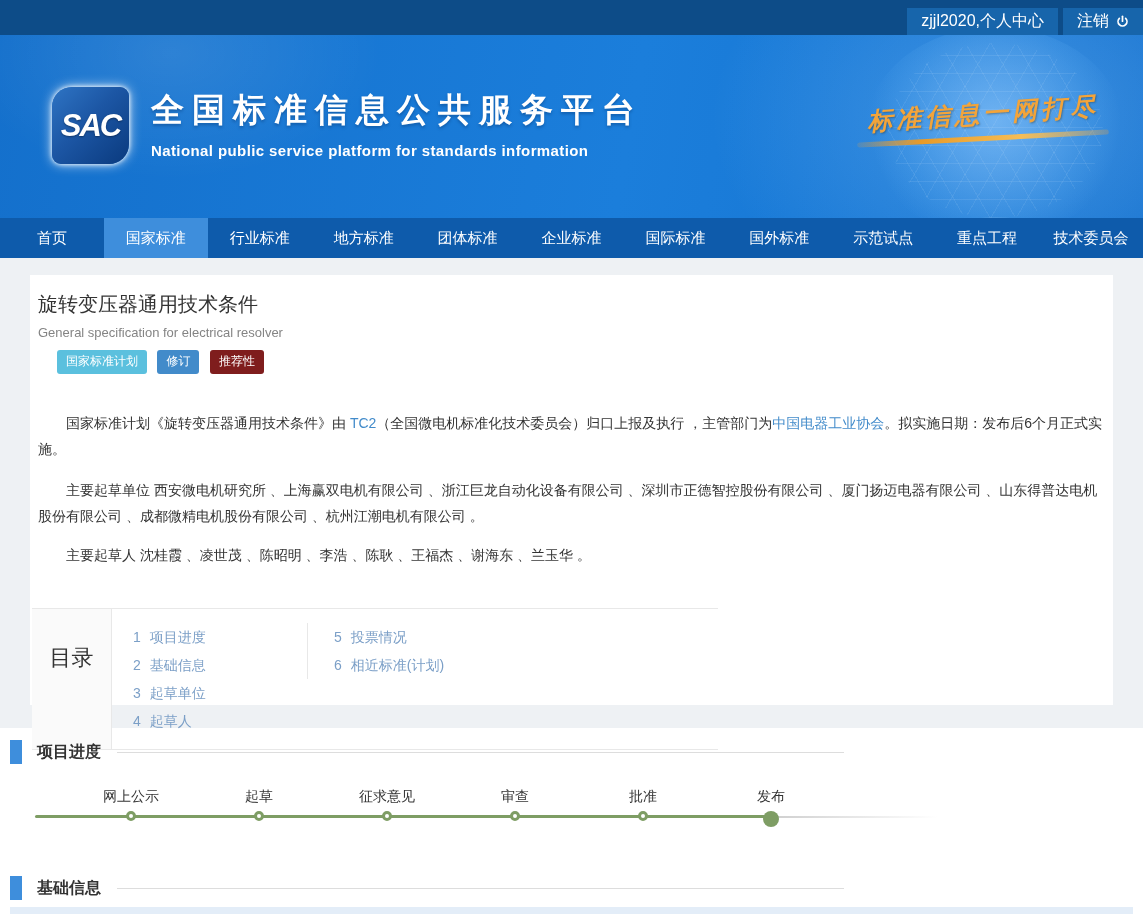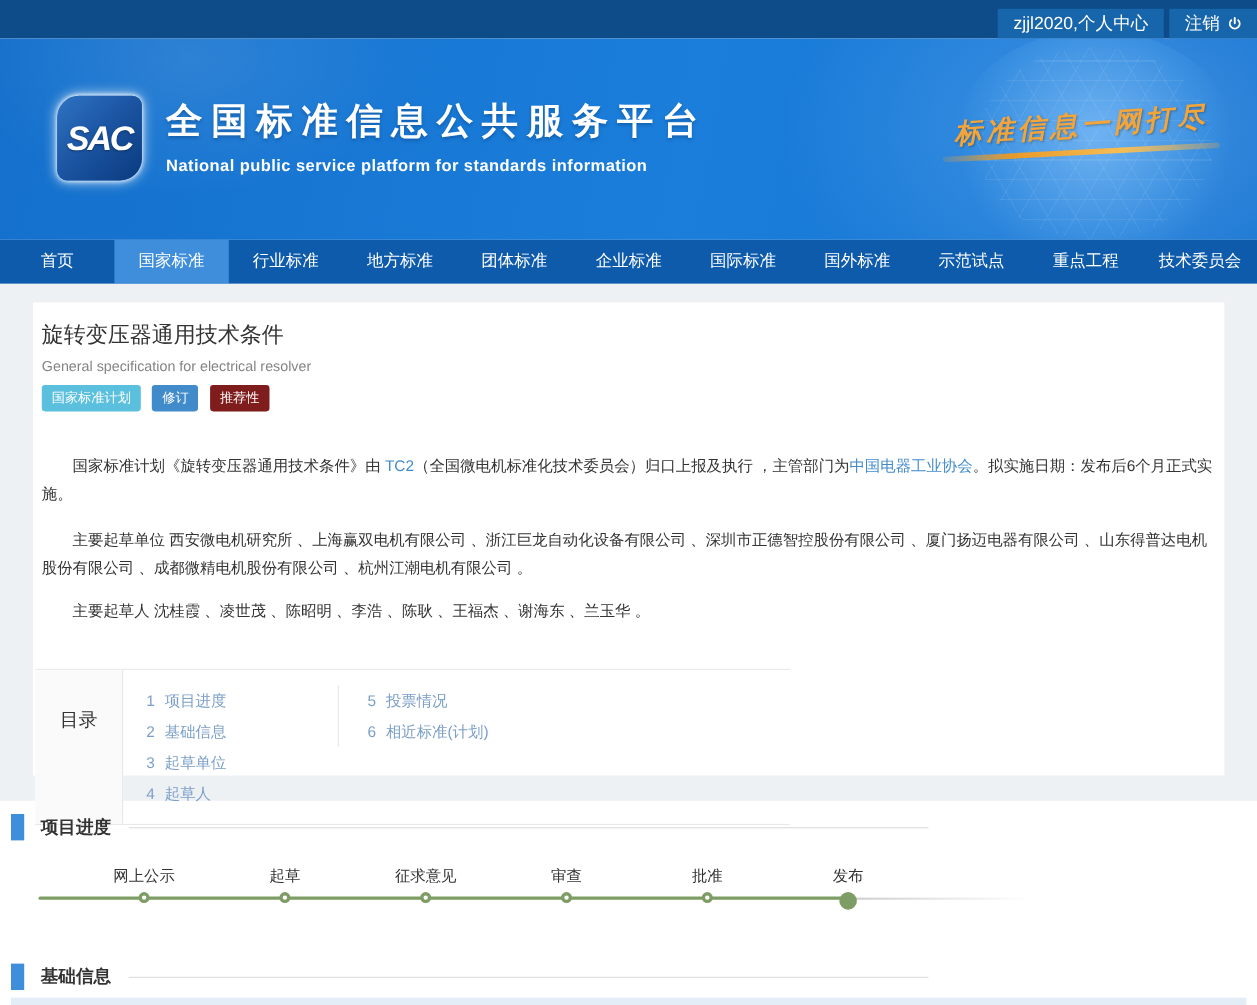--- a/index.html
+++ b/index.html
@@ -56,33 +56,33 @@
   .nav-item { flex:1; text-align:center; line-height:40px; color:#fff; font-size:15px; cursor:pointer; }
   .nav-item.active { background:#3e8edc; }
 
   
   .grayband { position:absolute; top:258px; left:0; width:1143px; height:470px; background:#eef1f4; }
   .card { position:absolute; top:275px; left:30px; width:1083px; height:430px; background:#fff; padding:16px 8px 0 8px; }
   .page-title { font-size:20px; font-weight:normal; color:#333; margin-bottom:7px; }
   .page-subtitle { font-size:13px; color:#848484; margin-bottom:10px; }
   .badges { margin-bottom:36px; }
   .badge { display:inline-block; font-size:12px; color:#fff; padding:3px 9px 4px; border-radius:3px; margin-right:6px; }
-  .badge-plan { background:#5bc0de; }
+  .badge-plan { background:#5bc0de;margin-left:19px; }
   .badge-rev  { background:#428bca; }
   .badge-rec  { background:#7f1d1d;font-family:Liberation Serif, serif; }
   .para { font-size:14px; color:#333; line-height:26px; text-indent:2em; margin-bottom:13px; }
   .para.p1 { margin-bottom:15px; }
   .para.p3 { margin-bottom:40px; }
   .para a { color:#428bca; text-decoration:none; cursor:pointer; }
 
   
   .toc { display:flex; width:686px; border-top:1px solid #e8e8e8; border-bottom:1px solid #e8e8e8;
          margin-left:-6px; min-height:142px; }
   .toc-label { width:80px; background:#fafafa; border-right:1px solid #e8e8e8;
-               font-size:17px; color:#333; text-align:center; padding-top:34px; }
+               font-size:22px; color:#333; text-align:center; padding-top:34px; }
   .toc-cols { display:flex; padding:14px 0; align-items:flex-start; }
   .toc-col { list-style:none; }
   .toc-col1 { width:195px; padding-left:21px; }
   .toc-col2 { border-left:1px solid #e8e8e8; padding-left:26px; }
   .toc-item { display:block; font-size:14px; line-height:28px; color:#7b9fc7; text-decoration:none; cursor:pointer; }
   .toc-num { display:inline-block; margin-right:9px; }
 
   
   .sec-header { position:absolute; left:0; display:flex; align-items:center; }
   .sec-header.pj { top:740px; }

